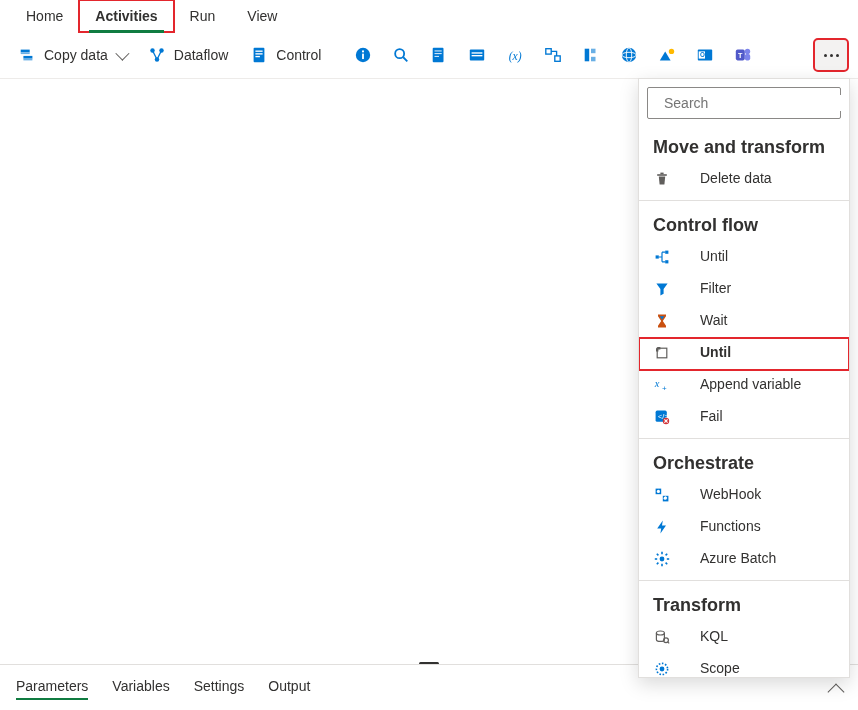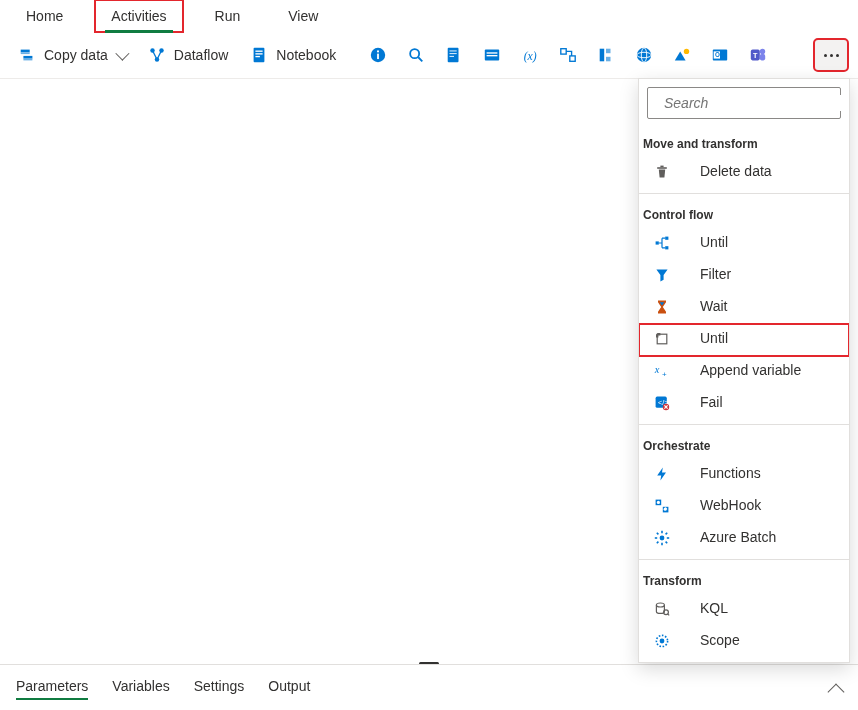--- a/index.html
+++ b/index.html
@@ -9,40 +9,40 @@
     color: #323130;
     background: #fff;
     width: 858px;
     height: 710px;
     overflow: hidden;
     position: relative;
   }
   
   .top-tabs {
     display: flex;
-    gap: 16px;
+    gap: 0;
     padding: 0 10px;
     height: 32px;
     align-items: center;
     border-bottom: 0px solid transparent;
   }
   .top-tab {
     padding: 6px 16px;
     cursor: pointer;
     position: relative;
     line-height: 20px;
   }
   .top-tab.active::after {
     content: "";
     position: absolute;
     left: 10px; right: 10px; bottom: -1px;
     height: 3px;
     background: #107c41;
   }
-  .hl-red { outline: 2px solid #e3262d; outline-offset: -1px; }
+  .hl-red { outline: 2px solid #e3262d; outline-offset: -1px; font-weight: bold; }
   
   .toolbar {
     display: flex;
     align-items: center;
     gap: 6px;
     padding: 6px 10px;
     height: 46px;
   }
   .tool-btn, .tool-icon {
     display: inline-flex;
@@ -111,26 +111,26 @@
     margin: 8px;
     height: 32px;
     border: 1px solid #8a8886;
     border-radius: 2px;
     display: flex;
     align-items: center;
     padding: 0 8px;
     gap: 8px;
   }
   .search-box input {
-    border: none; outline: none; flex:1; font-size:14px; color:#b91c1c;font-style:italic;
+    border: none; outline: none; flex:1; font-size:14px; color:#b91c1c;
   }
   .section-hdr {
     font-weight: 600;
-    padding: 10px 4px 6px;
-    font-size: 12px;
+    padding: 10px 14px 6px;
+    font-size: 18px;
   }
   .menu-item {
     display: flex;
     gap: 29px;
     padding: 6px 14px;
     cursor: pointer;
     height: 32px;
   }
   .menu-sep { height:1px; background:#e1dfdd; margin:4px 0; }
   .mi-ico { width:18px; height:18px; flex-shrink:0; display:inline-flex; align-items:center; justify-content:center; }
@@ -176,21 +176,21 @@
 
   <div class="tool-btn">
     <span class="ico">
       <svg viewBox="0 0 20 20" width="18" height="18">
           <rect x="4" y="2" width="12" height="16" rx="1" fill="#0078d4"></rect>
           <rect x="6" y="5" width="8" height="1.5" fill="#fff"></rect>
           <rect x="6" y="8" width="8" height="1.5" fill="#fff"></rect>
           <rect x="6" y="11" width="5" height="1.5" fill="#fff"></rect>
         </svg>
     </span>
-    <span>Notebook</span>
+    <span>Control</span>
   </div>
 
   <div style="width:6px"></div>
 
   <div class="tool-icon">
     <svg viewBox="0 0 20 20" width="18" height="18">
         <circle cx="10" cy="10" r="8" fill="#0078d4"></circle>
         <circle cx="10" cy="6" r="1.2" fill="#fff"></circle>
         <rect x="9" y="8.5" width="2" height="6" fill="#fff"></rect>
       </svg>
@@ -366,36 +366,36 @@
         </svg>
     </span>
     <span>Fail</span>
   </div>
   <div class="menu-sep"></div>
 
   <div class="section-hdr">Orchestrate</div>
   <div class="menu-item">
     <span class="mi-ico c-blue">
       <svg viewBox="0 0 20 20" width="16" height="16">
-          <path fill="currentColor" d="M11 2L4 12h5l-1 6 7-10h-5z"></path>
-        </svg>
-    </span>
-    <span>Functions</span>
-  </div>
-  <div class="menu-item">
-    <span class="mi-ico c-blue">
-      <svg viewBox="0 0 20 20" width="16" height="16">
           <rect x="2" y="2" width="7" height="7" fill="currentColor"></rect>
           <rect x="11" y="11" width="7" height="7" fill="currentColor"></rect>
           <circle cx="14" cy="14" r="2" fill="#fff"></circle>
           <path d="M14 12a2 2 0 0 1 2 2" stroke="#fff" fill="none"></path>
           <circle cx="5.5" cy="5.5" r="2" fill="#fff"></circle>
         </svg>
     </span>
     <span>WebHook</span>
+  </div>
+  <div class="menu-item">
+    <span class="mi-ico c-blue">
+      <svg viewBox="0 0 20 20" width="16" height="16">
+          <path fill="currentColor" d="M11 2L4 12h5l-1 6 7-10h-5z"></path>
+        </svg>
+    </span>
+    <span>Functions</span>
   </div>
   <div class="menu-item">
     <span class="mi-ico c-blue">
       <svg viewBox="0 0 20 20" width="16" height="16">
           <circle cx="10" cy="10" r="3" fill="currentColor"></circle>
           <g stroke="currentColor" stroke-width="2">
             <line x1="10" y1="1" x2="10" y2="4"></line>
             <line x1="10" y1="16" x2="10" y2="19"></line>
             <line x1="1" y1="10" x2="4" y2="10"></line>
             <line x1="16" y1="10" x2="19" y2="10"></line>

